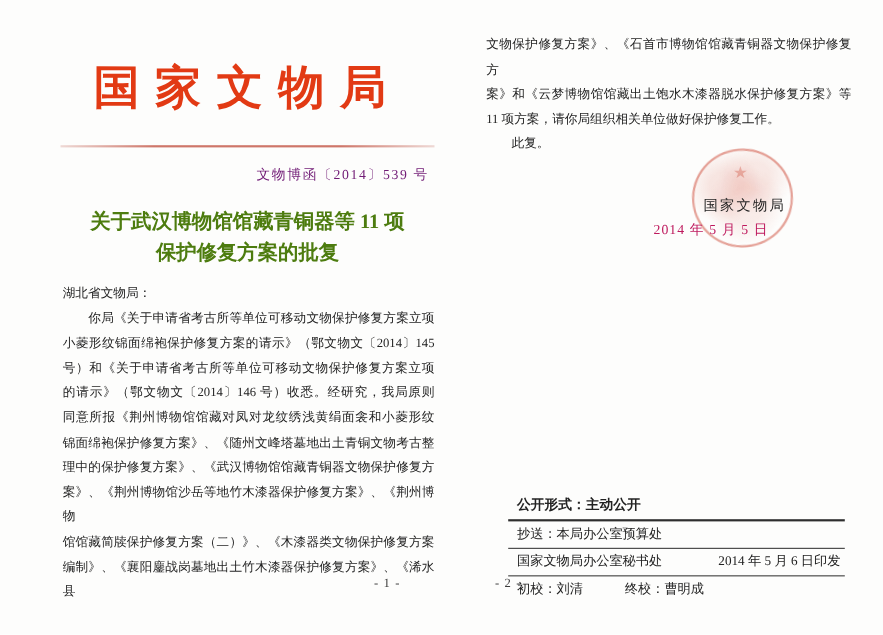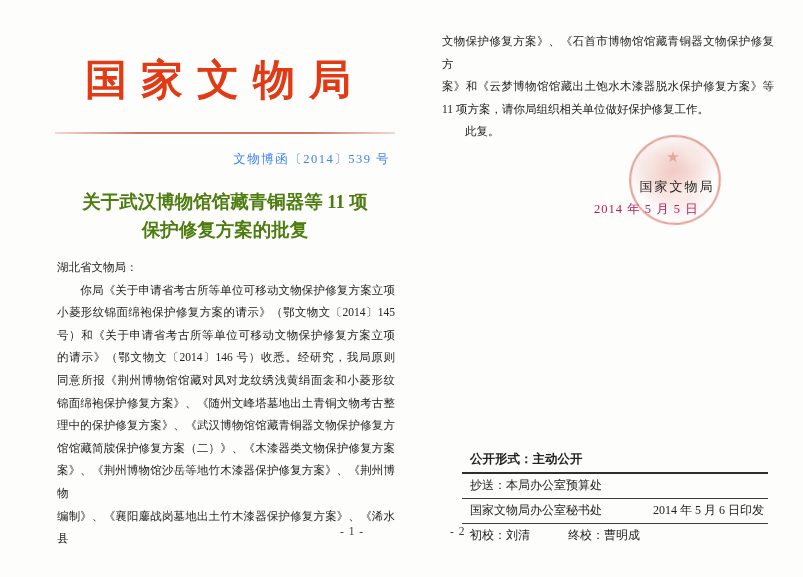--- a/index.html
+++ b/index.html
@@ -26,21 +26,21 @@
   .red-rule{
     position:absolute;left:55px;top:132px;width:340px;height:2px;
     background:linear-gradient(to right,
       rgba(195,110,98,.25), rgba(198,95,80,.85) 25%,
       rgba(198,95,80,.85) 75%, rgba(195,110,98,.25));
   }
   .doc-number{
     position:absolute;left:40px;top:151px;width:350px;
     text-align:right;
     font-size:12.5px;letter-spacing:1.5px;
-    color:#3b82f6;
+    color:#701a75;
   }
   .doc-title{
     position:absolute;left:40px;top:188px;width:370px;
     text-align:center;
     font-size:18.5px;line-height:28px;font-weight:bold;
     color:#4d7c0f;
   }
   .body-block{
     position:absolute;
     font-size:11.5px;line-height:22.6px;
@@ -115,22 +115,22 @@
 
   <div class="body-block p1-body">
     <div class="nline">湖北省文物局：</div>
     <div class="jline">　　你局《关于申请省考古所等单位可移动文物保护修复方案立项</div>
     <div class="jline">小菱形纹锦面绵袍保护修复方案的请示》（鄂文物文〔2014〕145</div>
     <div class="jline">号）和《关于申请省考古所等单位可移动文物保护修复方案立项</div>
     <div class="jline">的请示》（鄂文物文〔2014〕146 号）收悉。经研究，我局原则</div>
     <div class="jline">同意所报《荆州博物馆馆藏对凤对龙纹绣浅黄绢面衾和小菱形纹</div>
     <div class="jline">锦面绵袍保护修复方案》、《随州文峰塔墓地出土青铜文物考古整</div>
     <div class="jline">理中的保护修复方案》、《武汉博物馆馆藏青铜器文物保护修复方</div>
+    <div class="jline">案》、《荆州博物馆沙岳等地竹木漆器保护修复方案》、《荆州博物</div>
     <div class="jline">馆馆藏简牍保护修复方案（二）》、《木漆器类文物保护修复方案</div>
-    <div class="jline">案》、《荆州博物馆沙岳等地竹木漆器保护修复方案》、《荆州博物</div>
     <div class="jline">编制》、《襄阳鏖战岗墓地出土竹木漆器保护修复方案》、《浠水县</div>
   </div>
 
   <div class="page-num pn1">- 1 -</div>
 
   <div class="body-block p2-body">
     <div class="jline">文物保护修复方案》、《石首市博物馆馆藏青铜器文物保护修复方</div>
     <div class="jline">案》和《云梦博物馆馆藏出土饱水木漆器脱水保护修复方案》等</div>
     <div class="nline">11 项方案，请你局组织相关单位做好保护修复工作。</div>
     <div class="nline">　　此复。</div>

